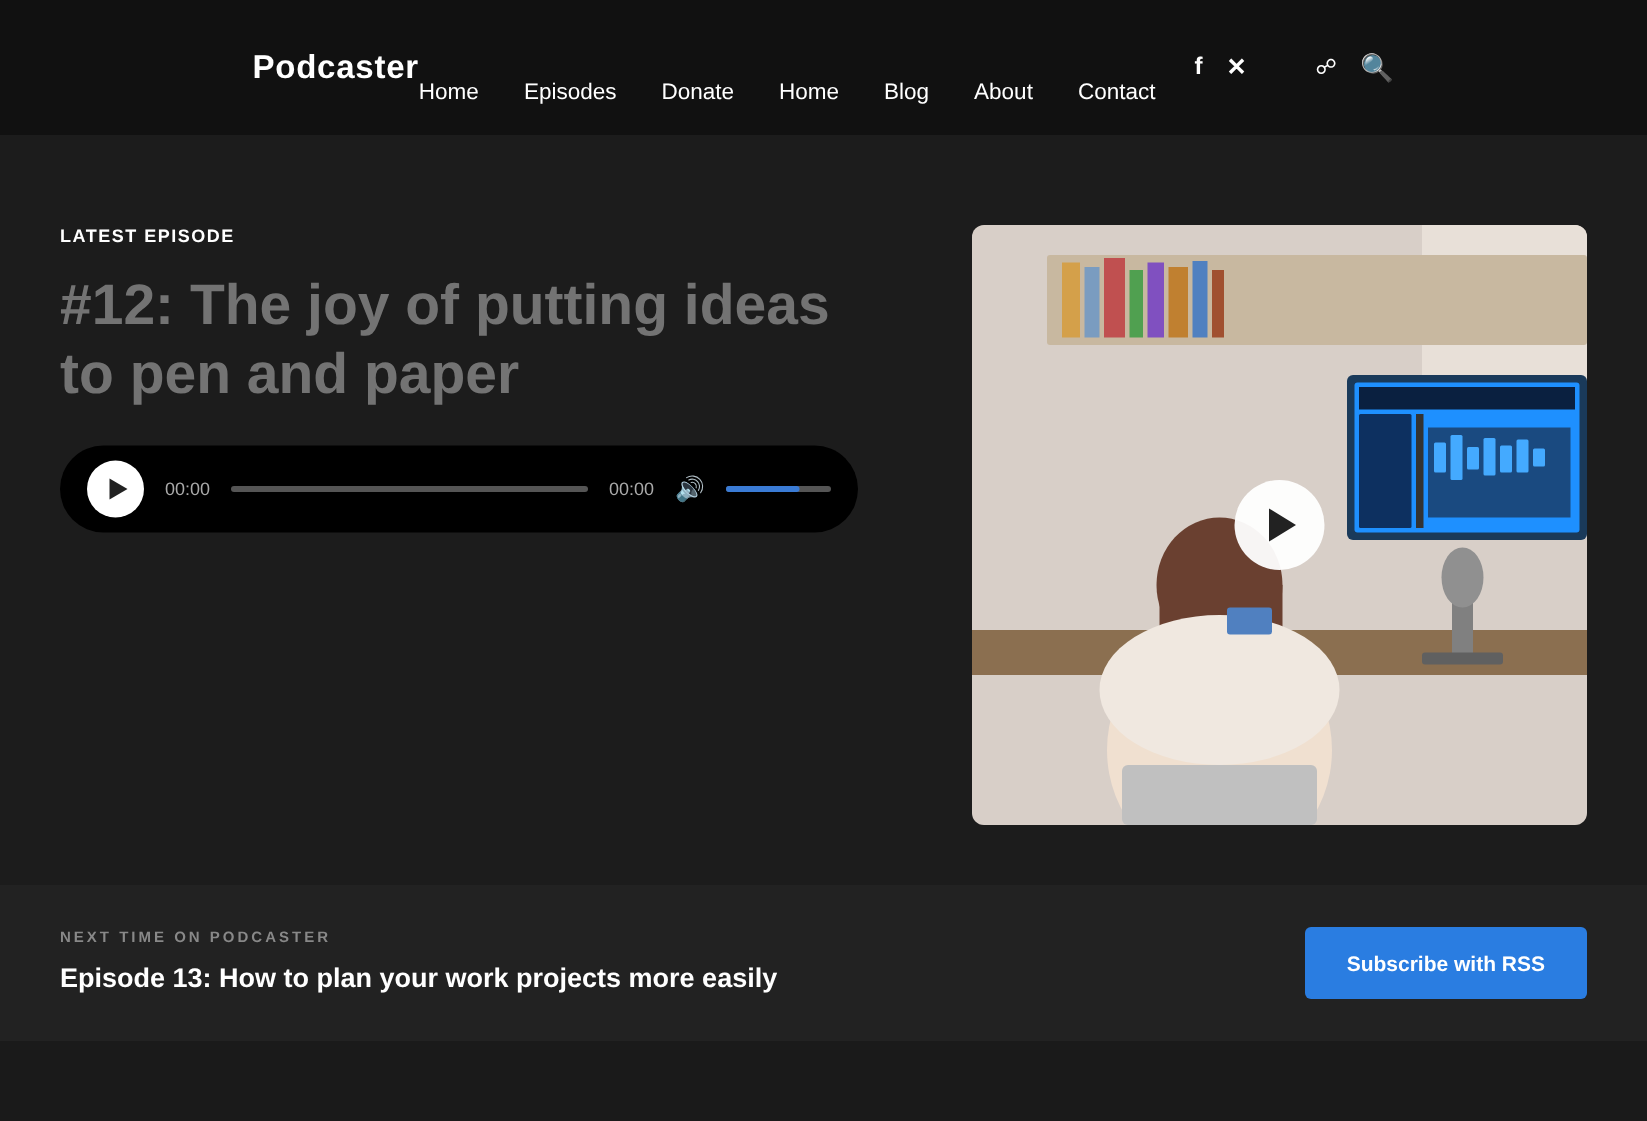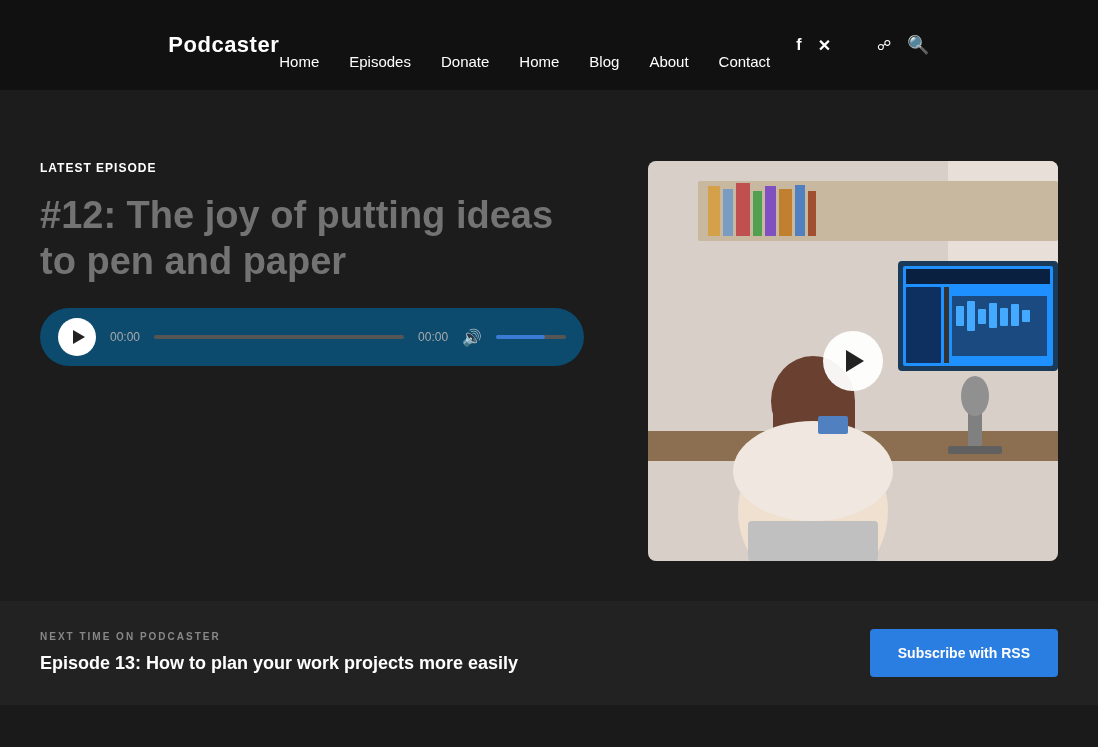--- a/index.html
+++ b/index.html
@@ -46,23 +46,22 @@
       cursor: pointer;
     }
 
     
     main {
       background: #1c1c1c;
       padding: 60px 40px 40px 40px;
     }
     .hero-section {
       display: flex;
-      gap: 44px;
+      gap: 56px;
       align-items: flex-start;
-      margin-top: 11px;
     }
     .hero-left {
       flex: 1;
       padding-right: 20px;
     }
     .latest-episode-label {
       font-family: Arial, sans-serif;
       font-size: 12px;
       font-weight: bold;
       color: #fff;
@@ -84,21 +83,21 @@
       color: #bbb;
       line-height: 1.7;
       margin-bottom: 40px;
     }
 
     
     .audio-player {
       display: flex;
       align-items: center;
       gap: 14px;
-      background: #0c4a6e;
+      background: #000000;
       border-radius: 40px;
       padding: 10px 18px;
       max-width: 600px;
     }
     .play-btn {
       width: 38px;
       height: 38px;
       background: #fff;
       border-radius: 50%;
       display: flex;

